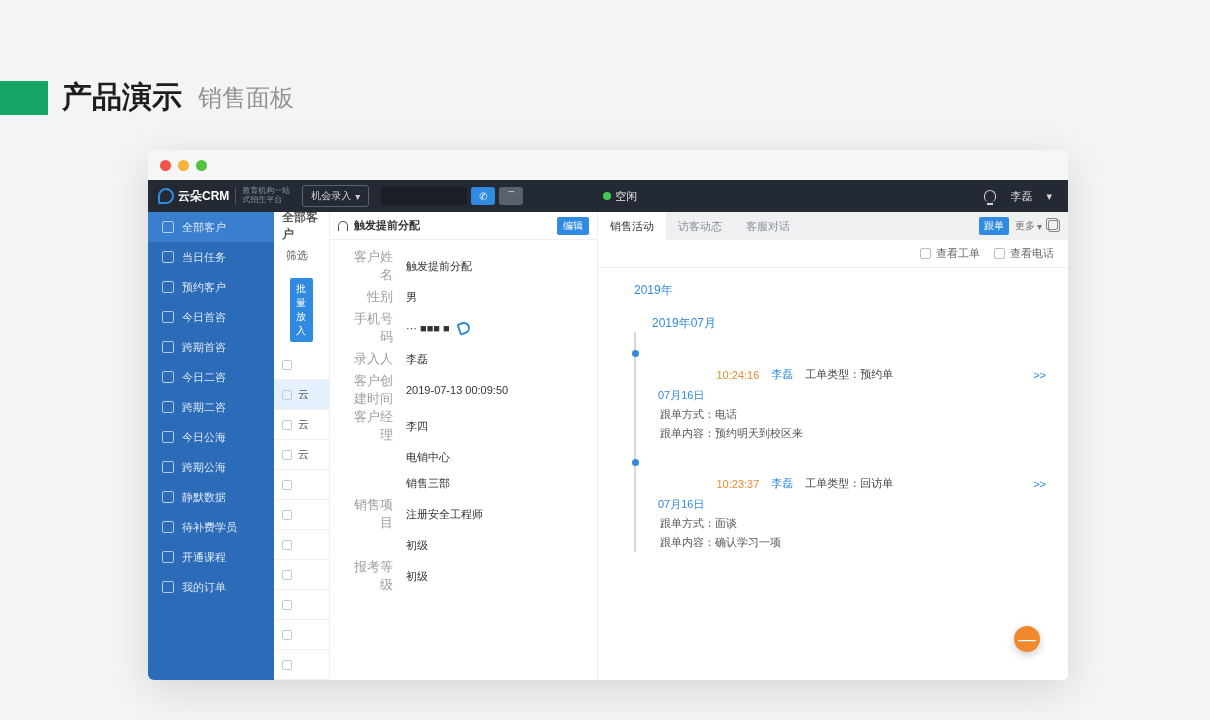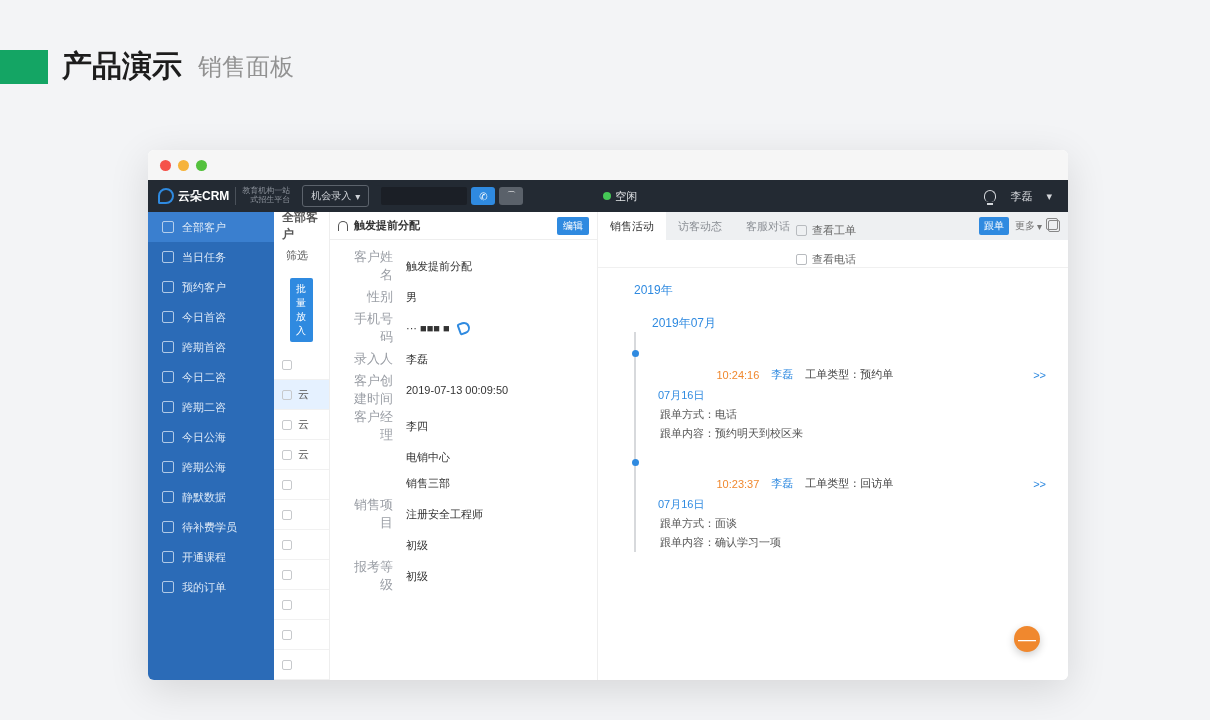--- a/index.html
+++ b/index.html
@@ -1,27 +1,27 @@
 <!DOCTYPE html>
 <html><head>
 <meta charset="utf-8">
 <style>
 * { margin:0; padding:0; box-sizing:border-box; font-family:"Microsoft YaHei","PingFang SC",Arial,sans-serif; }
 body { background:#f3f4f6; width:1210px; height:720px; overflow:hidden; position:relative; }
-.page-head { display:flex; align-items:center; padding:46px 0 0 0; }
+.page-head { display:flex; align-items:center; padding:77px 0 0 0; }
 .bar { width:48px; height:34px; background:#14a564; margin-right:14px; }
 .title-main { font-size:30px; font-weight:700; color:#1d1d1d; margin-right:16px; }
 .title-sub { font-size:24px; color:#929292; font-weight:400; }
 
 .app-wrap { position:absolute; left:148px; top:150px; width:920px; height:530px; background:#fff; border-radius:6px; box-shadow:0 10px 40px rgba(0,0,0,.12); overflow:hidden; }
 .app-titlebar { height:30px; background:#f6f6f6; display:flex; align-items:center; padding:0 12px; gap:7px; }
 .dot { width:11px; height:11px; border-radius:50%; }
 .dot-r{background:#f5534a;} .dot-y{background:#f6b33a;} .dot-g{background:#54c13d;}
 
-.topnav { height:32px; background:#232a33; color:#cfd3d8; display:flex; align-items:center; font-size:11px; position:relative;text-align:right; }
+.topnav { height:32px; background:#232a33; color:#cfd3d8; display:flex; align-items:center; font-size:11px; position:relative; }
 .logo { display:flex; align-items:center; padding:0 6px 0 10px; }
 .logo-swirl { width:16px; height:16px; border:2px solid #2f8ae0; border-radius:50% 50% 50% 10%; margin-right:4px; }
 .logo-text { color:#fff; font-size:12px; font-weight:700; }
 .logo-sub { font-size:8px; color:#8b919a; margin-left:6px; border-left:1px solid #4a515a; padding-left:6px; line-height:1.1; }
 .nav-items { display:flex; gap:0; margin-left:8px; }
 .nav-item { padding:0 10px; height:32px; display:flex; align-items:center; cursor:pointer; }
 .nav-item.active { color:#3095ff; }
 .pill-btn { border:1px solid #5c636c; border-radius:3px; padding:3px 8px; font-size:10px; margin-left:6px; display:flex; align-items:center; gap:4px; }
 .search-slot { margin-left:12px; width:86px; height:18px; background:#1b1f26; border-radius:2px; }
 .ic-btn { width:24px; height:18px; border-radius:3px; display:flex; align-items:center; justify-content:center; margin-left:4px; }
@@ -61,21 +61,21 @@
 
 .timeline { flex:1; background:#fff; font-size:11px; color:#444; position:relative; }
 .tab-bar { height:28px; background:#eef0f2; display:flex; align-items:center; }
 .tab { padding:0 12px; height:28px; display:flex; align-items:center; color:#8a8e94; cursor:pointer; }
 .tab.active { background:#fff; color:#333; }
 .tab-right { margin-left:auto; display:flex; align-items:center; gap:6px; padding-right:8px; }
 .pill1 { background:#2f8ae0; color:#fff; font-size:10px; padding:2px 5px; border-radius:2px; }
 .pill2 { color:#777; font-size:10px; display:flex; align-items:center; gap:2px; }
 .copy-ic{width:12px;height:12px;border:1.5px solid #888;border-radius:2px;position:relative;}
 .copy-ic:after{content:"";position:absolute;width:10px;height:10px;border:1.5px solid #888;border-radius:2px;left:-3px;top:-3px;}
-.filters { height:28px; display:flex; align-items:center; justify-content:flex-end; gap:14px; padding-right:14px; border-bottom:1px solid #f0f0f0; color:#666;flex-direction:column; }
+.filters { height:28px; display:flex; align-items:center; justify-content:flex-end; gap:14px; padding-right:14px; border-bottom:1px solid #f0f0f0; color:#666; }
 .filters label{display:flex;align-items:center;gap:5px;}
 .fchk{width:11px;height:11px;border:1px solid #b8bbbf;border-radius:2px;}
 
 .tl-body { padding:14px 18px 14px 26px; position:relative; }
 .tl-year { color:#2f8ae0; font-size:12px; margin-left:10px; }
 .tl-month { color:#2f8ae0; font-size:12px; margin:16px 0 8px 28px; position:relative; }
 .tl-line { position:absolute; left:36px; top:64px; bottom:20px; width:2px; background:#d7d9dc; }
 .tl-node { position:relative; padding:6px 0 8px 34px; }
 .tl-dot { position:absolute; left:8px; top:10px; width:7px; height:7px; background:#2f8ae0; border-radius:50%; }
 .tl-row1 { display:flex; gap:12px; align-items:center; }

